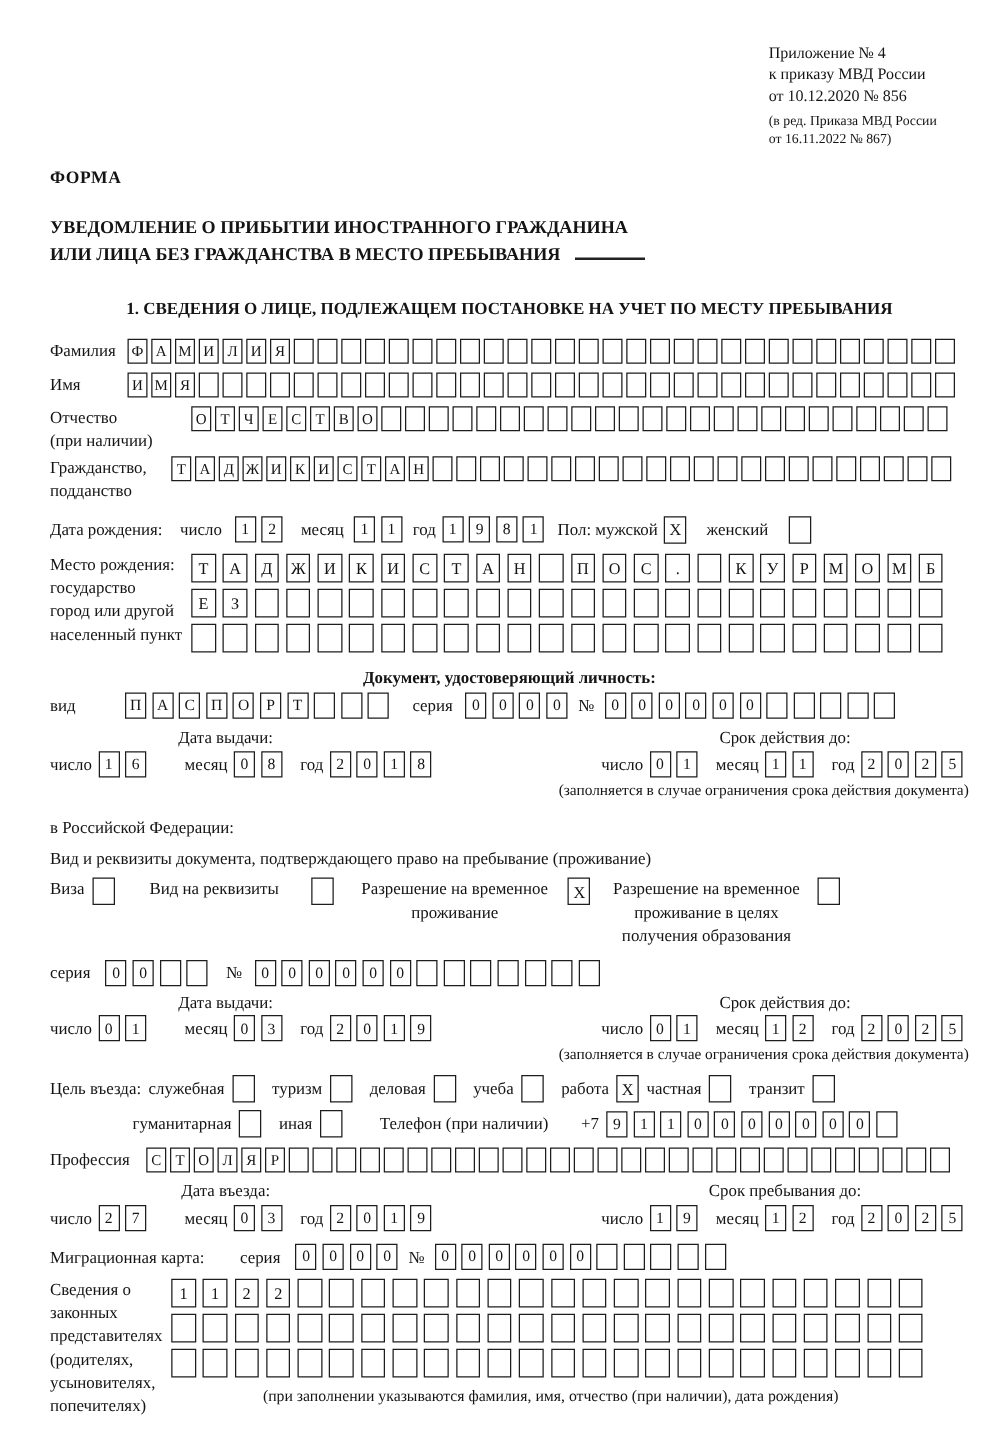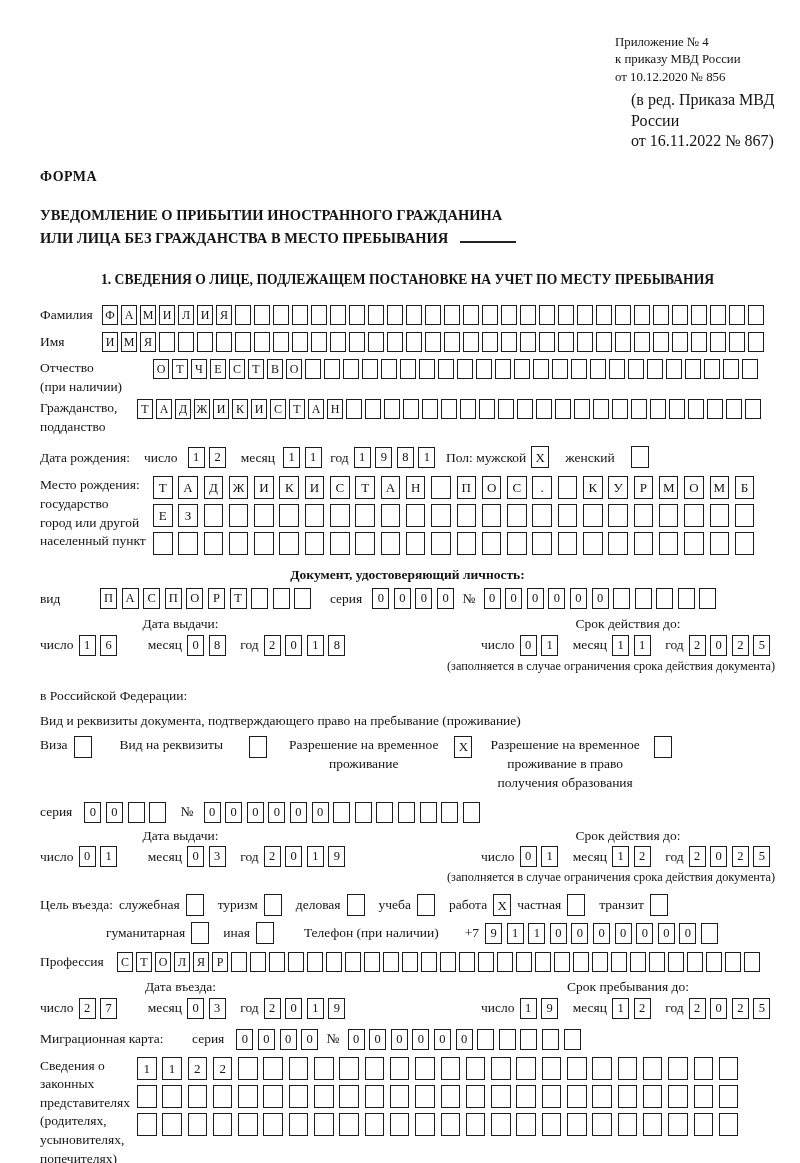--- a/index.html
+++ b/index.html
@@ -5,21 +5,21 @@
   * { box-sizing: border-box; }
   html,body { margin:0; padding:0; }
   body {
     width:800px; height:1163px; overflow:hidden;
     background:#ffffff; color:#141414;
     font-family:"Liberation Serif", serif;
     font-size:13.5px; line-height:1.3;
     padding:34px 25px 0 40px;
   }
   .annex { margin-left:575px; font-size:12.8px; line-height:1.35; }
-  .annex .amend { font-size:16px; margin-top:4px; line-height:1.3;margin-left:16px; }
+  .annex .amend { font-size:11px; margin-top:4px; line-height:1.3; }
   .forma { text-align:left; font-weight:bold; font-size:14px; margin-top:16px; padding-right:2px; letter-spacing:.5px; }
   .title { font-weight:bold; font-size:14.5px; margin-top:18px; line-height:1.55; }
   .title .uline { display:inline-block; width:56px; border-bottom:2px solid #222; height:1px; vertical-align:baseline; margin-left:12px; }
   .sec-heading { font-weight:bold; font-size:13.6px; margin-top:22px; text-align:center; }
 
   .frow { display:flex; align-items:center; margin-top:7px; }
   .frow.top { align-items:flex-start; }
   .flabel { flex:0 0 auto; }
   .lbl-lines div { line-height:1.38; }
 
@@ -488,21 +488,21 @@
     </span>
     <span style="width:16px;"></span>
     <span class="cells cells-cb">
         <span class="cell">X</span>
       </span>
   </span>
   <span style="width:18px;"></span>
   <span class="cbgroup">
     <span class="cb-lbl">
       <div>Разрешение на временное</div>
-      <div>проживание в право</div>
+      <div>проживание в целях</div>
       <div>получения образования</div>
     </span>
     <span style="width:14px;"></span>
     <span class="cells cells-cb">
         <span class="cell"></span>
       </span>
   </span>
 </div>
 
 <div class="frow" style="margin-top:9px;">
@@ -849,14 +849,15 @@
           <span class="cell"></span>
           <span class="cell"></span>
           <span class="cell"></span>
           <span class="cell"></span>
           <span class="cell"></span>
           <span class="cell"></span>
           <span class="cell"></span>
           <span class="cell"></span>
         </span>
     </span>
+    <span class="guard-note">(при заполнении указываются фамилия, имя, отчество (при наличии), дата рождения)</span>
   </span>
 </div>
 
 </body></html>

